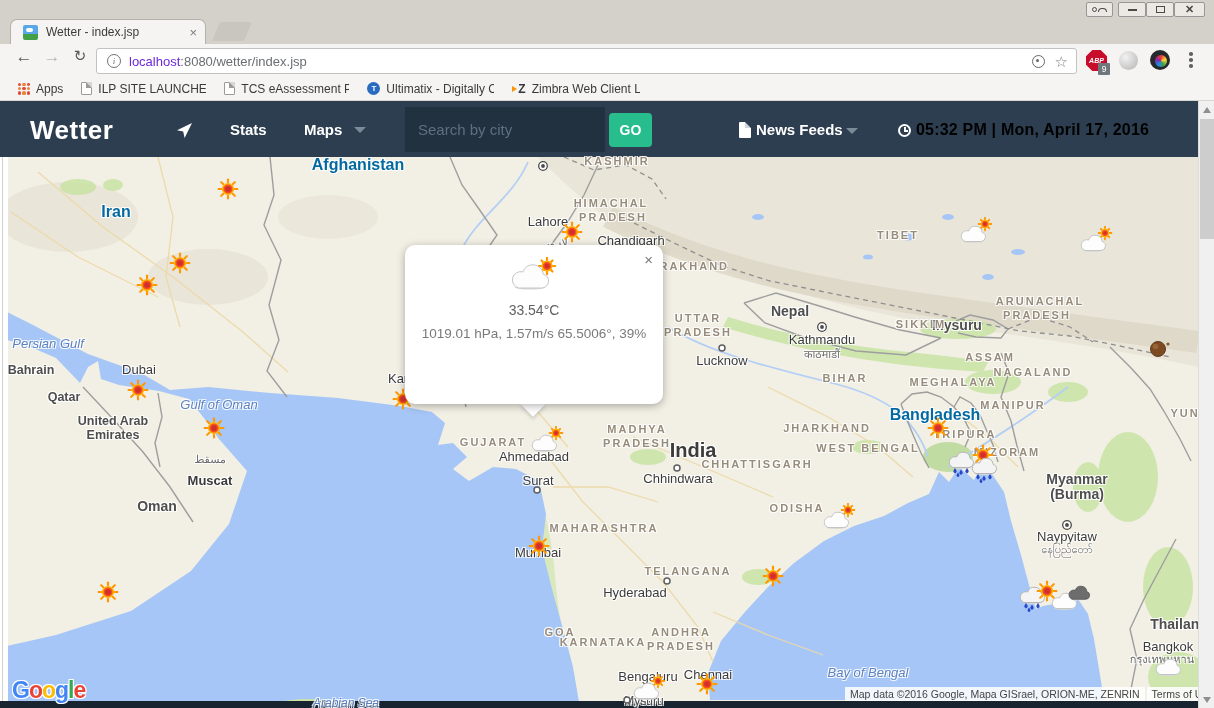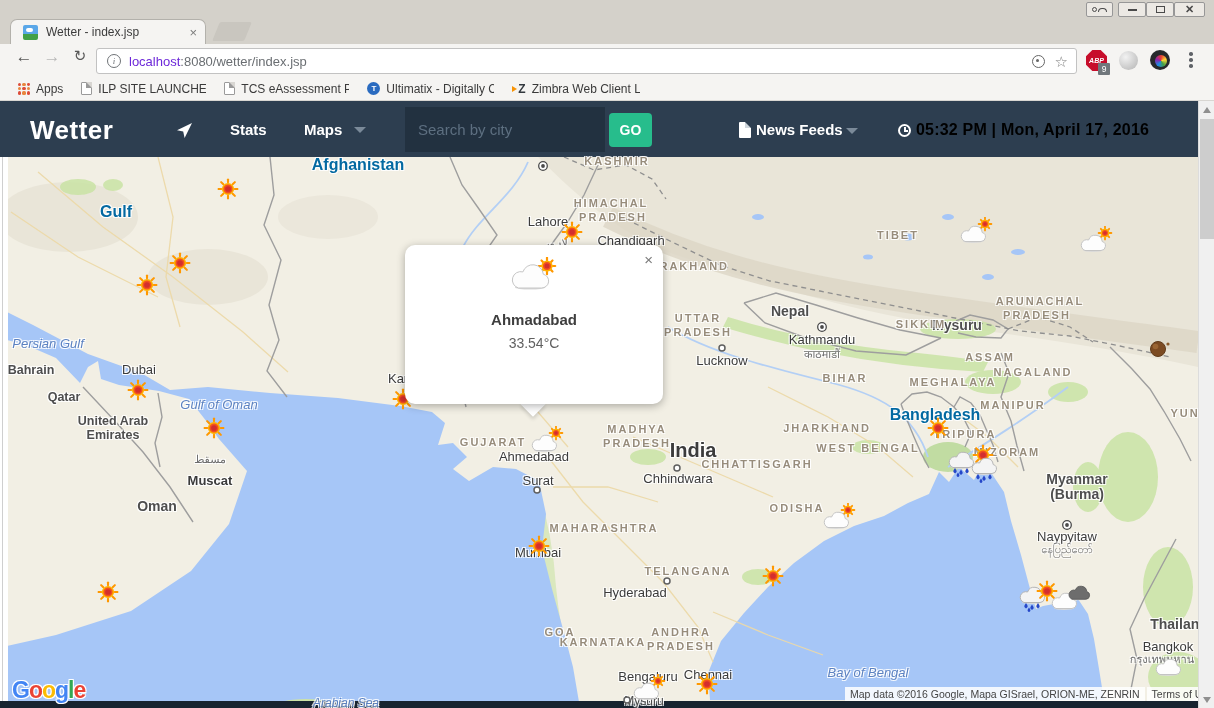--- a/index.html
+++ b/index.html
@@ -290,21 +290,21 @@
     <g stroke="#8f8f8f" stroke-width="1.3" fill="none" stroke-dasharray="5,4">
       <path d="M556,0 L586,13 L618,8 L644,22 L658,42"></path>
       <path d="M610,58 L662,84 L712,108 L762,124 L812,134 L862,144 L912,154 L962,164 L1012,174 L1062,179 L1112,189 L1162,200"></path>
       <path d="M1000,172 L1030,160 L1062,170 L1085,185"></path>
     </g>
   </svg>
 </div>
 
 <div id="map-labels">
     <div class="lbl s-country" style="left: 358px; top: 165px;">Afghanistan</div>
-    <div class="lbl s-country" style="left: 116px; top: 212px;">Gulf</div>
+    <div class="lbl s-country" style="left: 116px; top: 212px;">Iran</div>
     <div class="lbl s-country-sm" style="left: 790px; top: 311px;">Nepal</div>
     <div class="lbl s-country-sm" style="left: 957px; top: 325px;">Mysuru</div>
     <div class="lbl s-country" style="left: 935px; top: 415px;">Bangladesh</div>
     <div class="lbl s-country-big" style="left: 693px; top: 450px;">India</div>
     <div class="lbl s-country-sm" style="left: 1077px; top: 479px;">Myanmar</div>
     <div class="lbl s-country-sm" style="left: 1077px; top: 494px;">(Burma)</div>
     <div class="lbl s-country-sm" style="left: 157px; top: 506px;">Oman</div>
     <div class="lbl s-country-xs" style="left: 64px; top: 397px;">Qatar</div>
     <div class="lbl s-country-xs" style="left: 31px; top: 370px;">Bahrain</div>
     <div class="lbl s-country-xs" style="left: 113px; top: 421px;">United Arab</div>
@@ -825,22 +825,22 @@
           <line x1="42.8" y1="12.8" x2="44.5" y2="14.5"></line>
         <line x1="44.5" y1="3.5" x2="42.8" y2="5.2"></line>
           <line x1="35.2" y1="12.8" x2="33.5" y2="14.5"></line>
       </g>
       <circle cx="39" cy="9" r="4.8" fill="#f4511e" stroke="#ffb300" stroke-width="1.6"></circle>
       <circle cx="39" cy="9" r="2.5" fill="#d32f2f"></circle>
       <ellipse cx="22" cy="30.5" rx="15" ry="2" fill="#d9d9d9"></ellipse>
       <path d="M10.5 31 h23 a7 7 0 0 0 1.8-13.8 a10.5 10.5 0 0 0-20.4-2.3 a7.8 7.8 0 0 0-4.4 16.1 z" fill="#fdfdfd" stroke="#c6c6c6" stroke-width="1"></path>
     </svg>
   </div>
-  <div class="iw-city">Ahmadabad</div>
   <div class="iw-temp">33.54°C</div>
+  <div class="iw-details">1019.01 hPa, 1.57m/s 65.5006°, 39%</div>
 </div>
 
 <div class="glogo" id="glogo"><span style="color: rgb(66, 133, 244);">G</span><span style="color: rgb(234, 67, 53);">o</span><span style="color: rgb(251, 188, 5);">o</span><span style="color: rgb(66, 133, 244);">g</span><span style="color: rgb(52, 168, 83);">l</span><span style="color: rgb(234, 67, 53);">e</span></div>
 <div class="attribution">
   <span class="attr-box">Map data ©2016 Google, Mapa GISrael, ORION-ME, ZENRIN</span>
   <span class="attr-box attr-terms">Terms of Use</span>
 
 </div>
 <div class="bottom-strip"></div>
 <div class="scrollbar">

